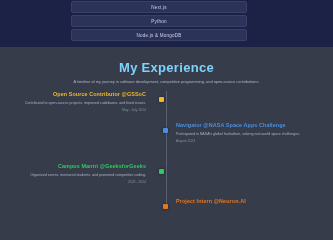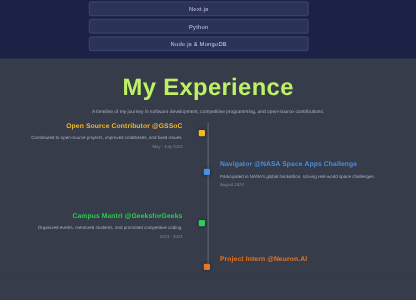--- a/index.html
+++ b/index.html
@@ -32,24 +32,24 @@
   }
 
   
   .main {
     position:absolute; top:47px; left:0; width:333px; height:175px;
     background:#363c4a;
     overflow:hidden;
   }
   .heading {
     text-align:center;
-    font-size:19px;
+    font-size:13px;
     font-weight:700;
     letter-spacing:.3px;
-    color:#bef264;
+    color:#7dd3fc;
     margin-top:13px;
   }
   .sub {
     margin:4px auto 0;
     width:186px;
     text-align:center;
     font-size:3.9px;
     line-height:1.65;
     color:#aeb5c4;
   }

